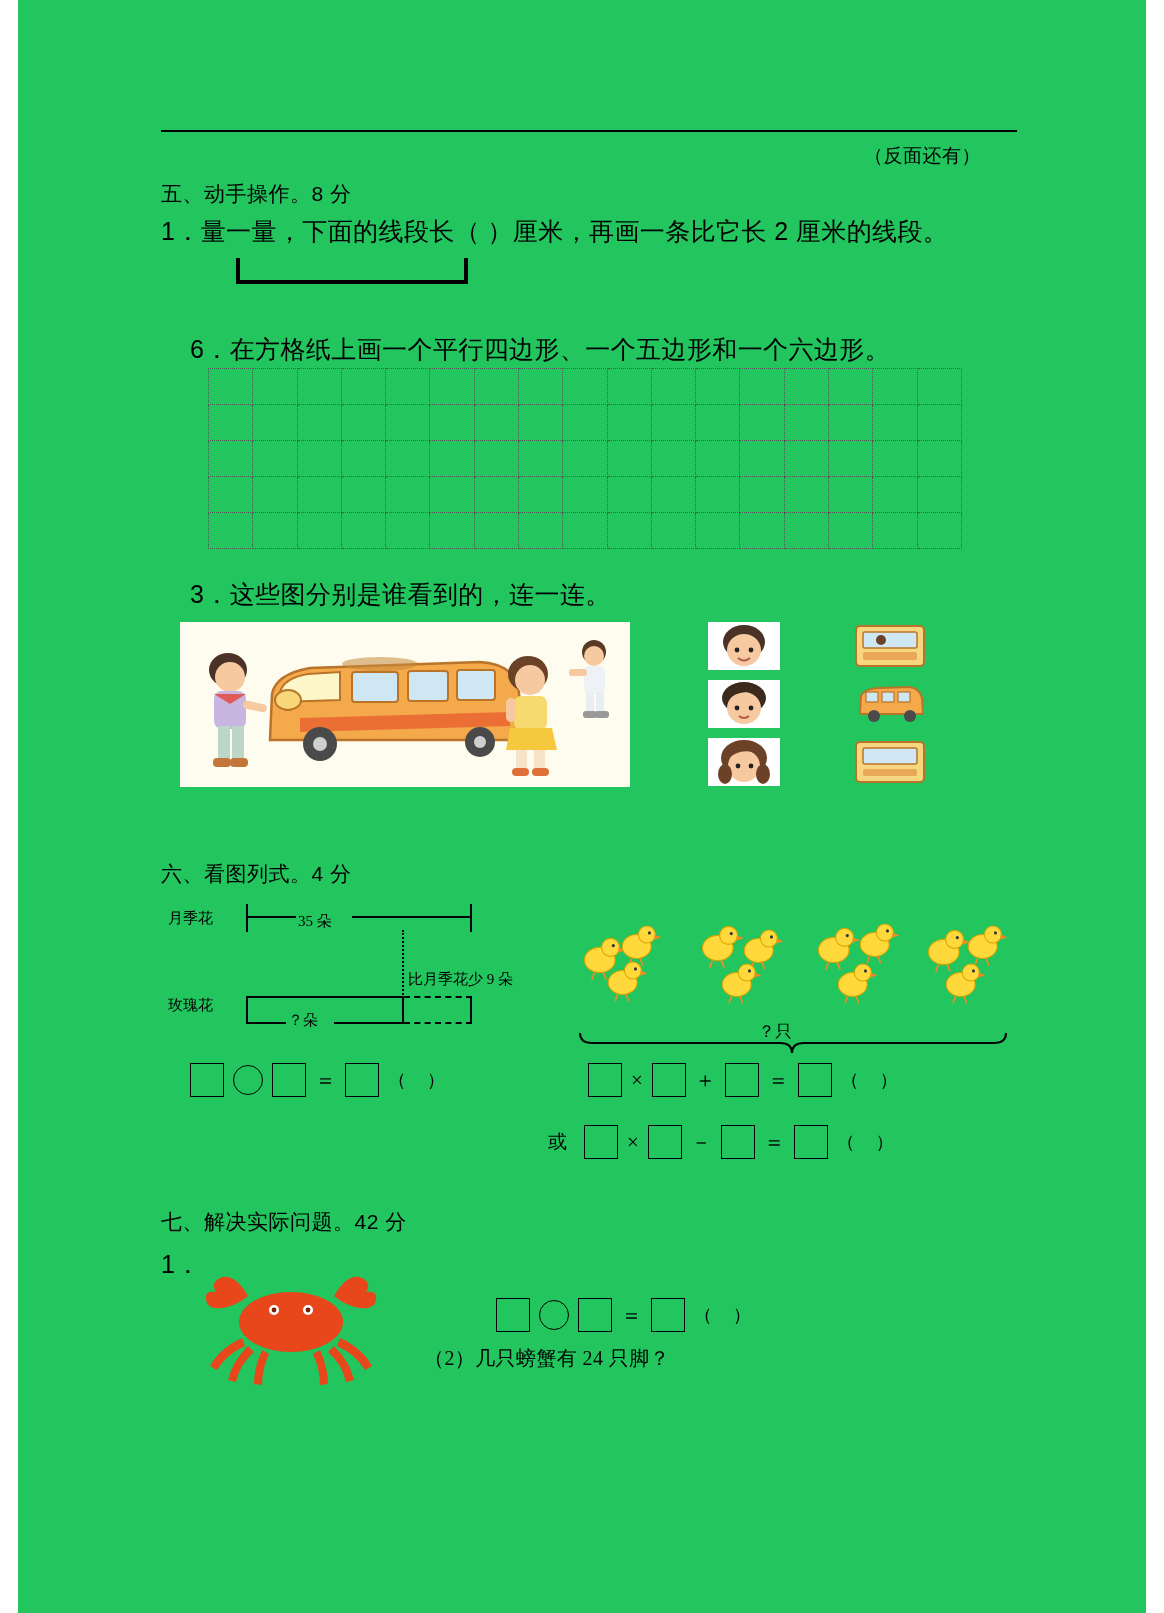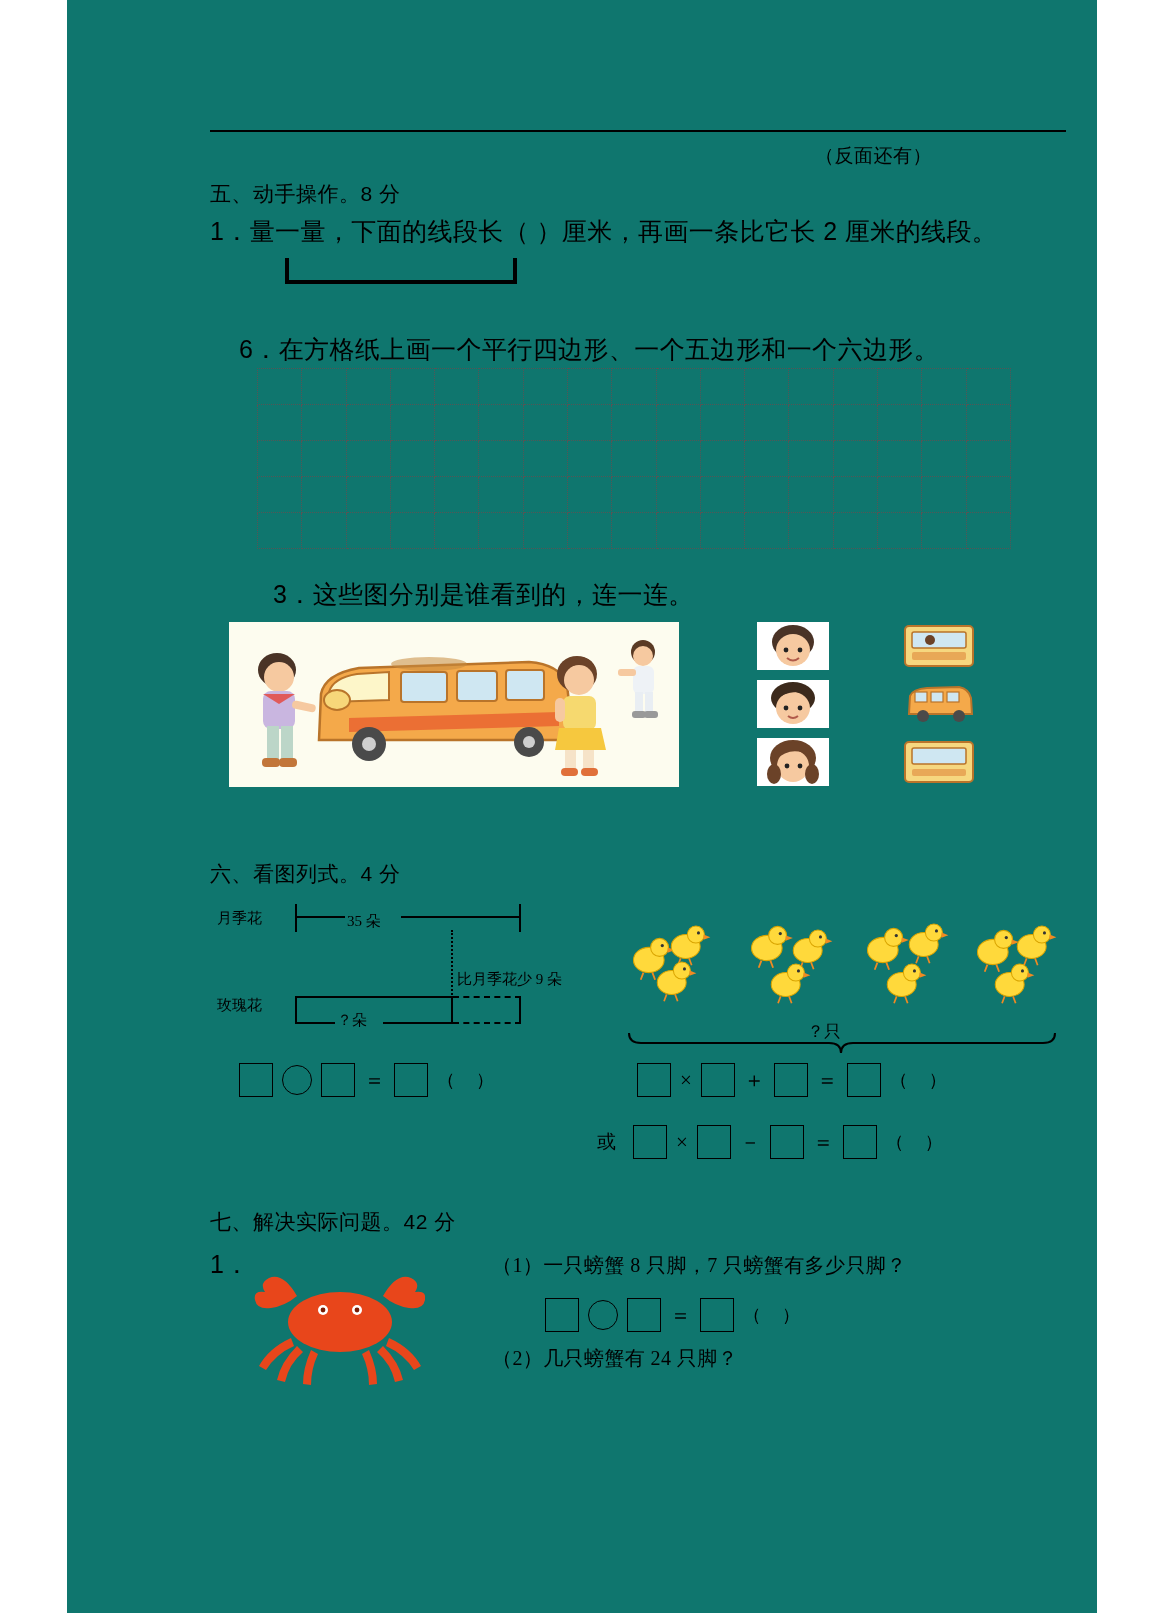--- a/index.html
+++ b/index.html
@@ -6,24 +6,24 @@
     margin: 0;
     padding: 0;
     background: #ffffff;
   }
   body {
     font-family: "Liberation Sans", "DejaVu Sans", sans-serif;
     color: #000;
   }
   .page {
     position: relative;
-    width: 1030px;
+    width: 1128px;
     height: 1613px;
     margin: 0 auto;
-    background: #0f766e;
+    background: #22c55e;
     overflow: hidden;
   }
   .top-rule {
     position: absolute;
     left: 143px;
     top: 130px;
     width: 856px;
     height: 0;
     border-top: 2px solid #000;
   }
@@ -322,21 +322,21 @@
             <td></td>
             <td></td>
             <td></td>
             <td></td>
             <td></td>
       </tr>
     </tbody>
       </table>
   </div>
 
-  <div class="q-line" style="left:172px; top:578px;margin-left:34px;">3．这些图分别是谁看到的，连一连。</div>
+  <div class="q-line" style="left:172px; top:578px;">3．这些图分别是谁看到的，连一连。</div>
 
   <div class="bus-scene">
     <svg width="450" height="165" viewBox="0 0 450 165">
       <rect x="0" y="0" width="450" height="165" fill="#fdfcef"></rect>
 
       <g>
         <ellipse cx="48" cy="48" rx="19" ry="17" fill="#4a3326"></ellipse>
         <circle cx="50" cy="55" r="15" fill="#f6c9a0"></circle>
         <path d="M33 47 q16 -16 34 -4 q-10 -9 -24 -7 z" fill="#4a3326"></path>
         <rect x="34" y="69" width="32" height="38" rx="8" fill="#c9b6e0"></rect>
@@ -630,26 +630,25 @@
         <path d="M138 84 q16 16 20 34 l-8 2 q-4 -18 -18 -30z"></path>
         <path d="M124 88 q8 18 8 34 l-8 1 q0 -16 -7 -31z"></path>
       </g>
       <circle cx="78" cy="48" r="5" fill="#fff"></circle>
       <circle cx="112" cy="48" r="5" fill="#fff"></circle>
       <circle cx="78" cy="48" r="2.4" fill="#7a1c06"></circle>
       <circle cx="112" cy="48" r="2.4" fill="#7a1c06"></circle>
     </svg>
   </div>
 
-  <div class="q-line" style="left:425px; top:1252px; font-family:'Liberation Serif','DejaVu Serif',serif; font-size:20px;">（1）一只螃蟹 8 只脚，7 只螃蟹有多少只脚？</div>
 
   <div class="ansrow" style="left:478px; top:1298px;">
     <span class="sq"></span>
     <span class="circ"></span>
     <span class="sq"></span>
     <span class="op">＝</span>
     <span class="sq"></span>
     <span class="paren">（    ）</span>
   </div>
 
-  <div class="q-line" style="left:425px; top:1345px; font-family:'Liberation Serif','DejaVu Serif',serif; font-size:20px;">（2）几只螃蟹有 24 只脚？</div>
+  <div class="q-line" style="left:406px; top:1345px; font-family:'Liberation Serif','DejaVu Serif',serif; font-size:20px;">（2）几只螃蟹有 24 只脚？</div>
 
 </div>
 
 </body></html>

